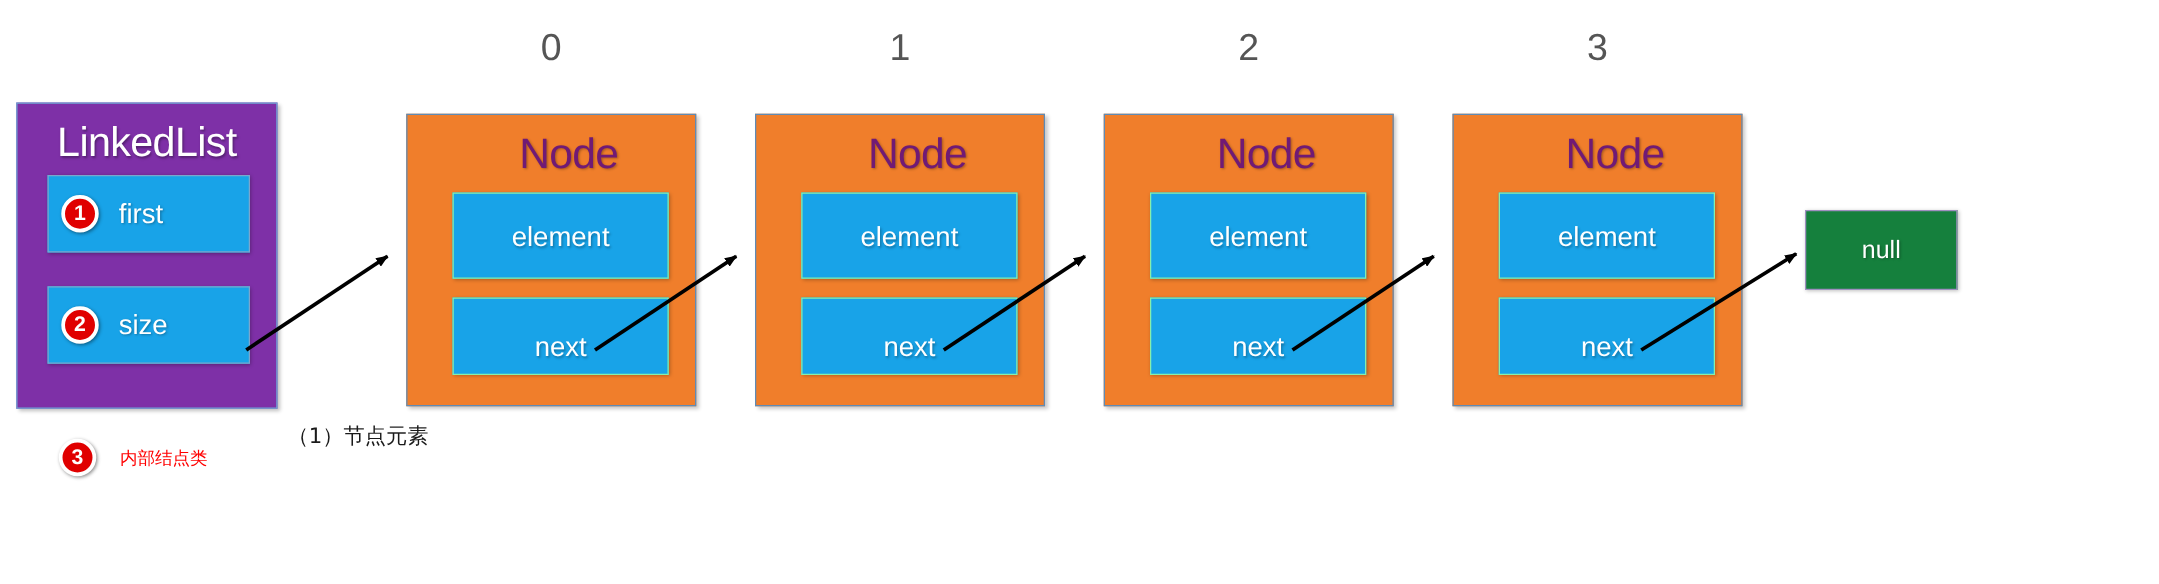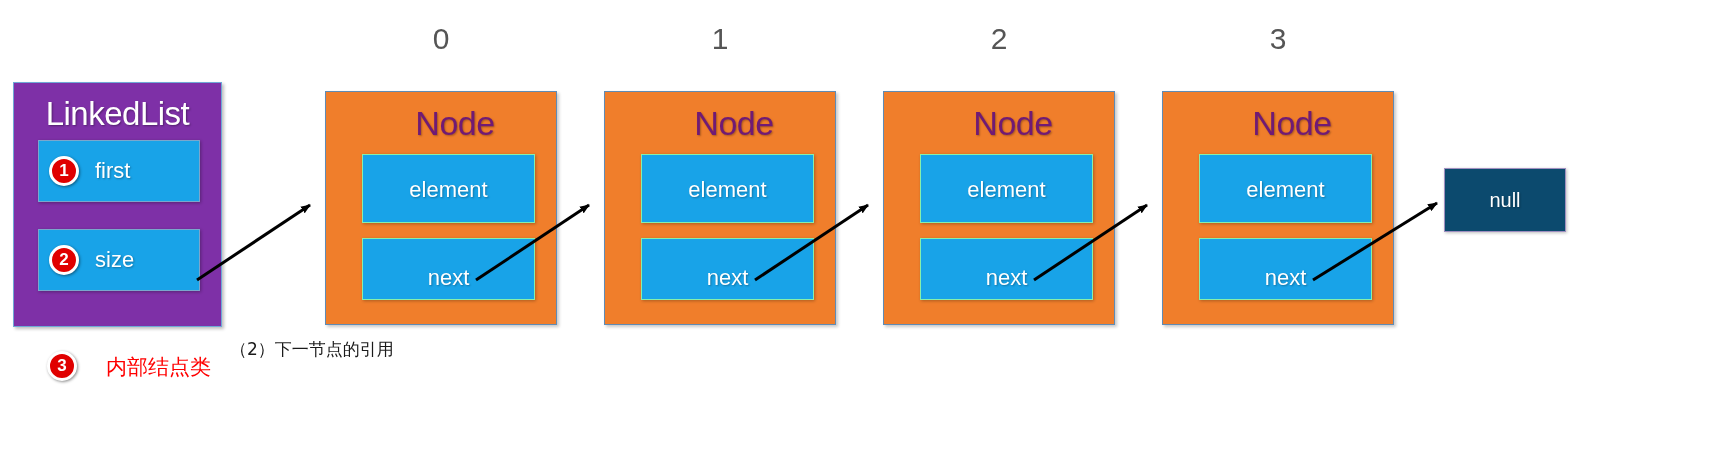--- a/index.html
+++ b/index.html
@@ -139,21 +139,21 @@
     line-height: 34px;
   }
 
   
   #null-box {
     position: absolute;
     left: 1444px;
     top: 168px;
     width: 122px;
     height: 64px;
-    background: #0c4a6e;
+    background: #15803d;
     border: 1px solid #9f8fc0;
     box-sizing: border-box;
     color: #ffffff;
     font-size: 20px;
     line-height: 62px;
     text-align: center;
     text-shadow: 1px 1px 2px rgba(0,0,0,0.3);
     box-shadow: 1px 1px 3px rgba(0,0,0,0.25);
   }
 
@@ -162,24 +162,24 @@
     position: absolute;
     left: 0; top: 0;
     width: 1727px;
     height: 467px;
     pointer-events: none;
   }
 
   
   #inner-class-label {
     position: absolute;
-    left: 106px;
+    left: 96px;
     top: 354px;
     color: #FF0000;
-    font-size: 21px;
+    font-size: 14px;
     line-height: 26px;
     font-family: "DejaVu Sans", sans-serif;
     white-space: nowrap;
   }
   #legend-list {
     position: absolute;
     left: 230px;
     top: 339px;
     color: #1a1a1a;
     font-size: 17px;
@@ -249,16 +249,16 @@
     <line x1="476" y1="280" x2="589" y2="205" stroke="#000000" stroke-width="3" marker-end="url(#ah)"></line>
     <line x1="755" y1="280" x2="868" y2="205" stroke="#000000" stroke-width="3" marker-end="url(#ah)"></line>
     <line x1="1034" y1="280" x2="1147" y2="205" stroke="#000000" stroke-width="3" marker-end="url(#ah)"></line>
     <line x1="1313" y1="280" x2="1437" y2="203" stroke="#000000" stroke-width="3" marker-end="url(#ah)"></line>
   </svg>
 
   <div class="badge" id="badge-inner-class">3</div>
   <div id="inner-class-label">内部结点类</div>
 
   <div id="legend-list">
-    <span class="legend-line">（2）下一节点的引用</span>
+    <span class="legend-line">（1）节点元素</span>
   </div>
 
 </div>
 
 </body></html>

